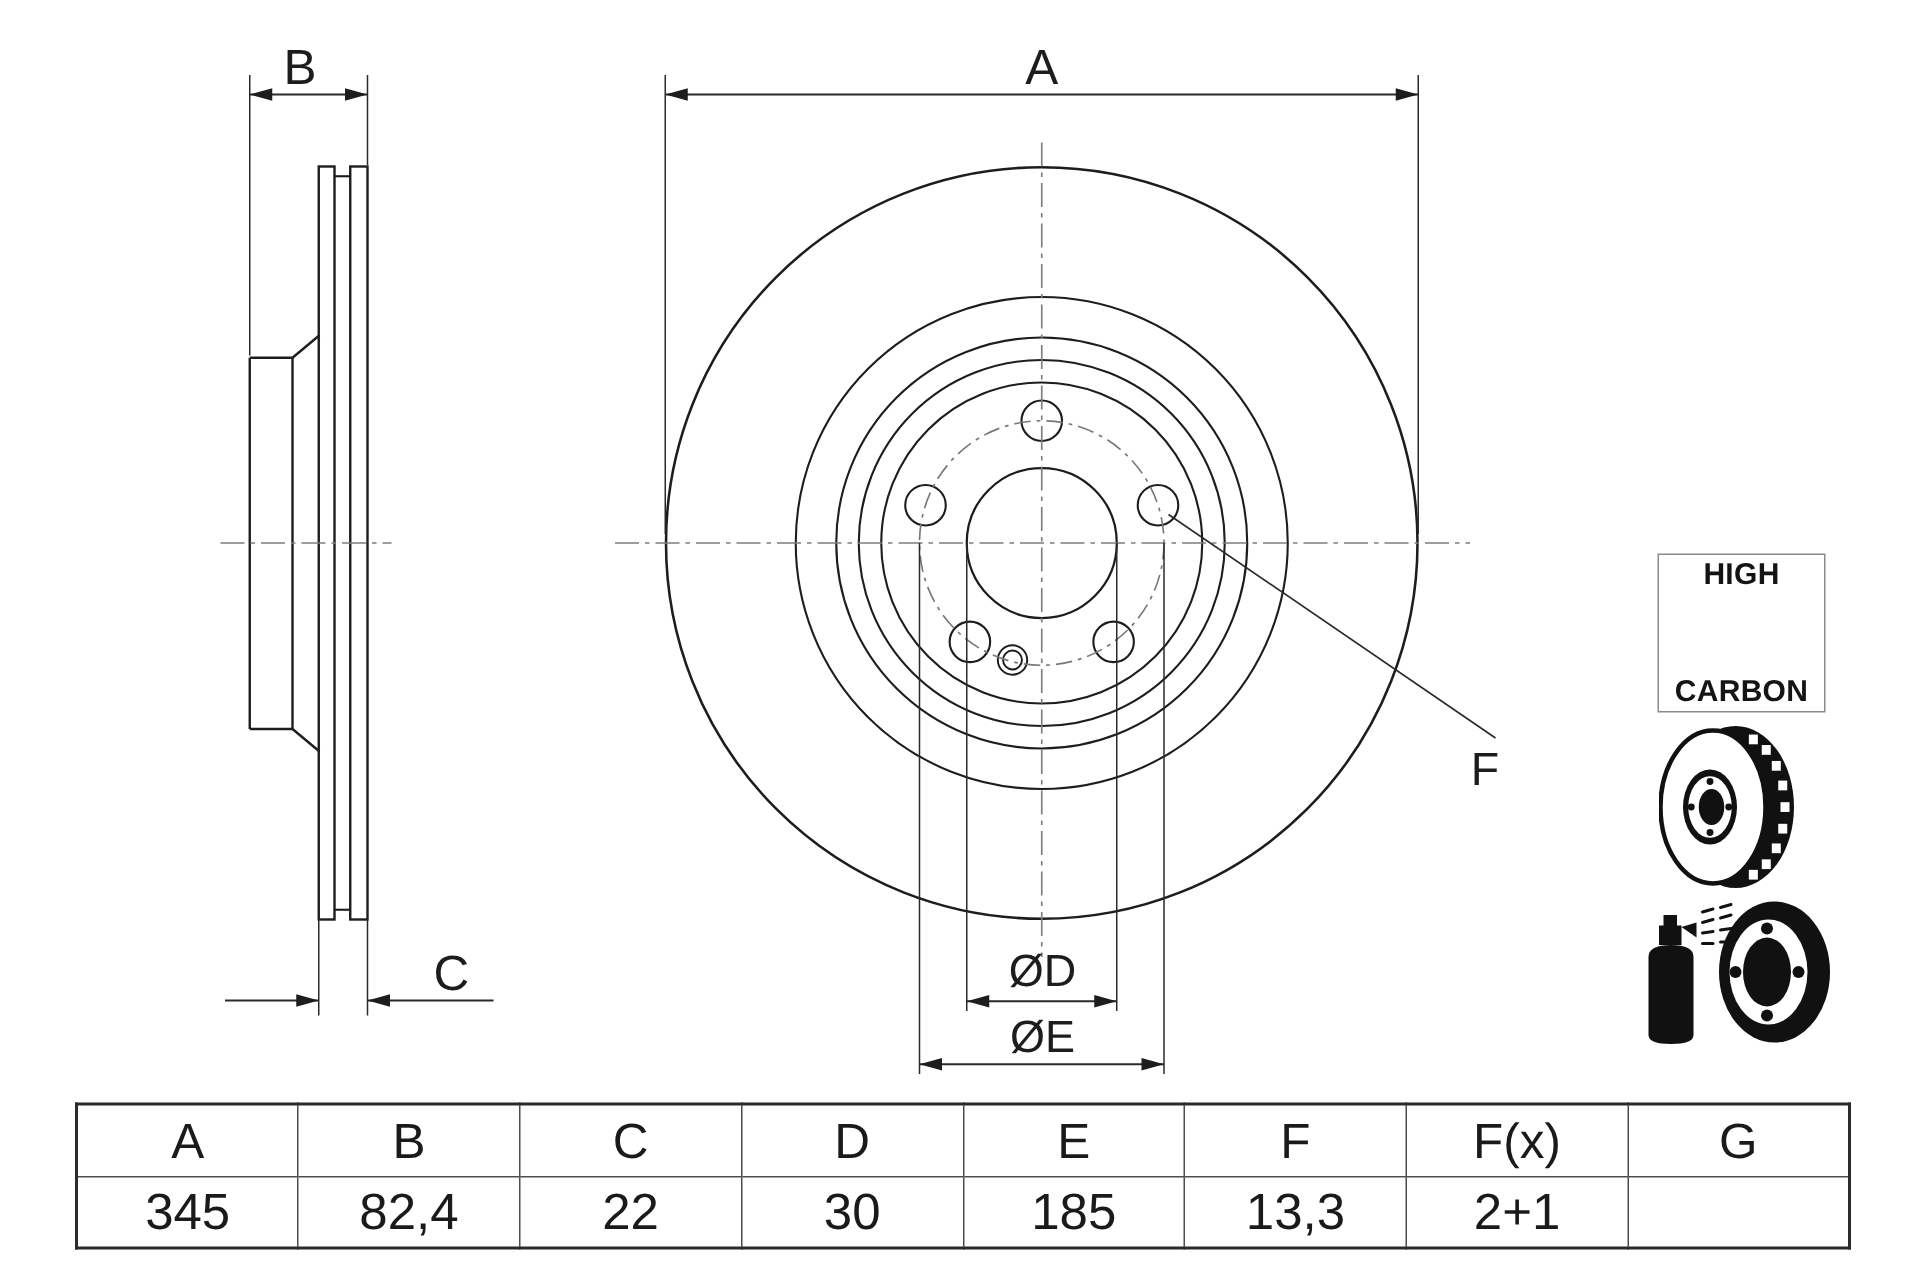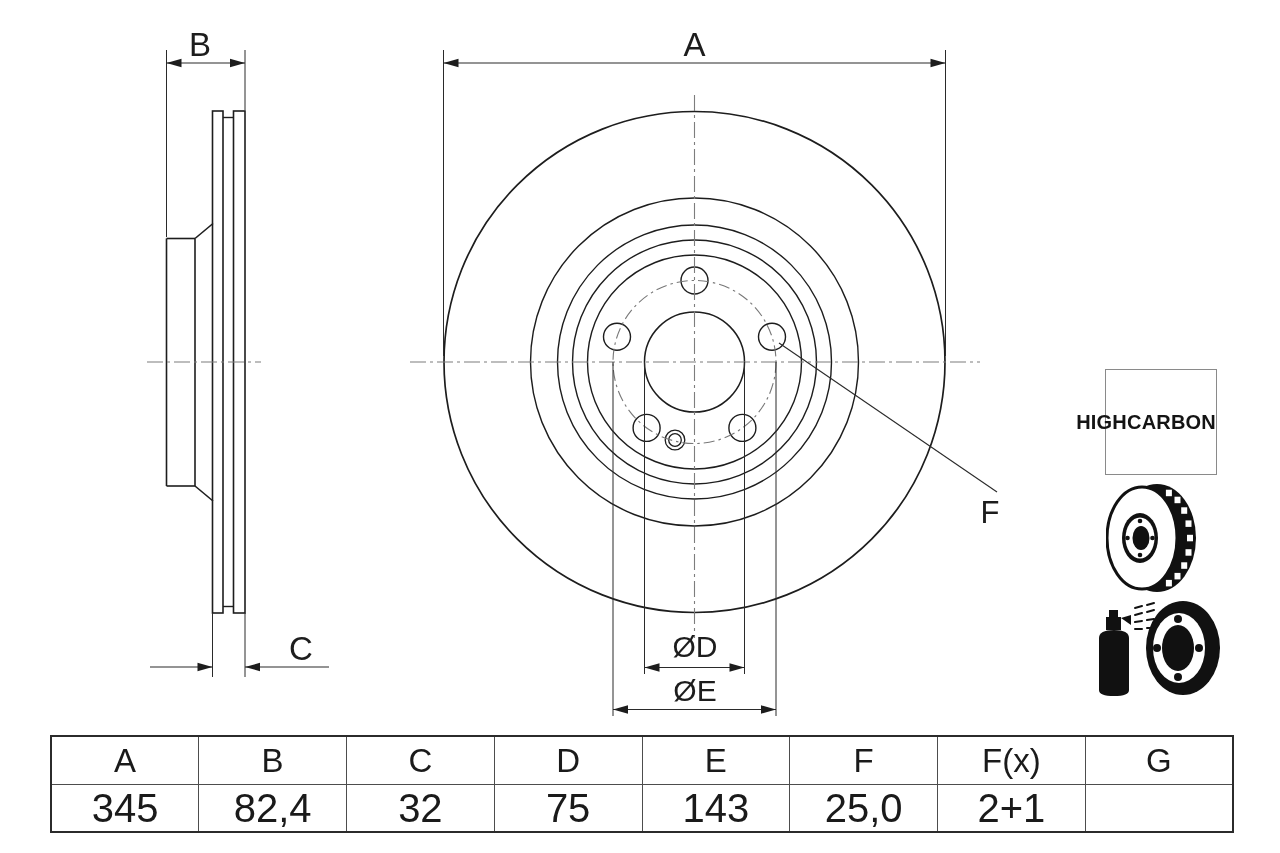--- a/index.html
+++ b/index.html
@@ -19,28 +19,28 @@
     border:2px solid #2b2b2b;
     background:#fff;
   }
   .dim-table th,.dim-table td{
     border:1px solid #4d4d4d;
     text-align:center;vertical-align:middle;
     color:#1a1a1a;font-weight:400;
     padding:0;
   }
   .dim-table th{font-size:33px;height:47px;}
-  .dim-table td{font-size:40px;height:46px;}
+  .dim-table td{font-size:34px;height:46px;}
   
   .badge{
     position:absolute;left:1105px;top:369px;
     width:110px;height:104px;
     border:1px solid #8a8a8a;
-    display:flex;flex-direction:row;
-    align-items:center;justify-content:flex-end;
+    display:flex;flex-direction:column;
+    align-items:center;justify-content:space-between;
     background:#fff;
   }
   .badge div{
     font-size:20px;font-weight:700;color:#141414;
     line-height:26px;letter-spacing:0.2px;
   }
   .icon-abs{position:absolute;}
   svg text{font-family:"Liberation Sans", sans-serif;fill:#1d1d1d;}
 </style>
 </head>
@@ -219,23 +219,23 @@
       <th>C</th>
       <th>D</th>
       <th>E</th>
       <th>F</th>
       <th>F(x)</th>
       <th>G</th>
     </tr>
     <tr>
       <td>345</td>
       <td>82,4</td>
-      <td>32</td>
-      <td>75</td>
-      <td>143</td>
-      <td>25,0</td>
+      <td>22</td>
+      <td>30</td>
+      <td>185</td>
+      <td>13,3</td>
       <td>2+1</td>
       <td></td>
     </tr>
   </tbody>
     </table>
 
 </div>
 
 </body></html>

